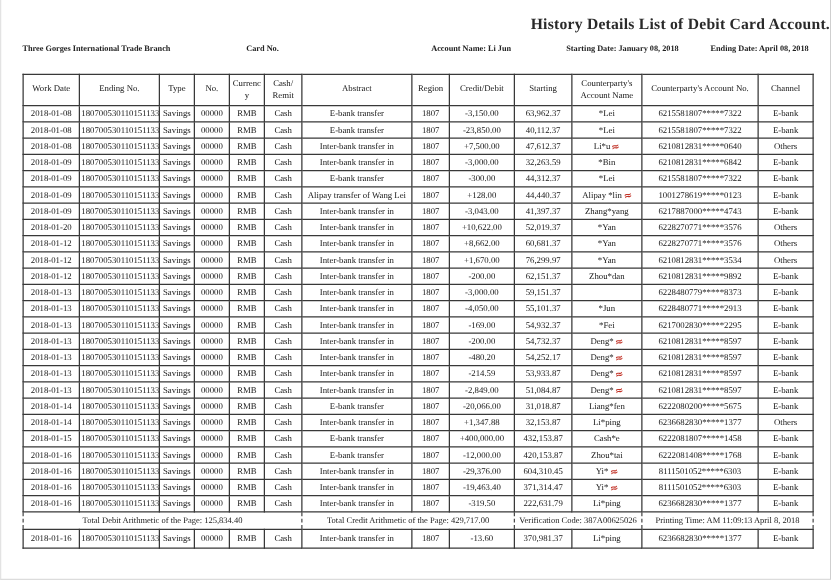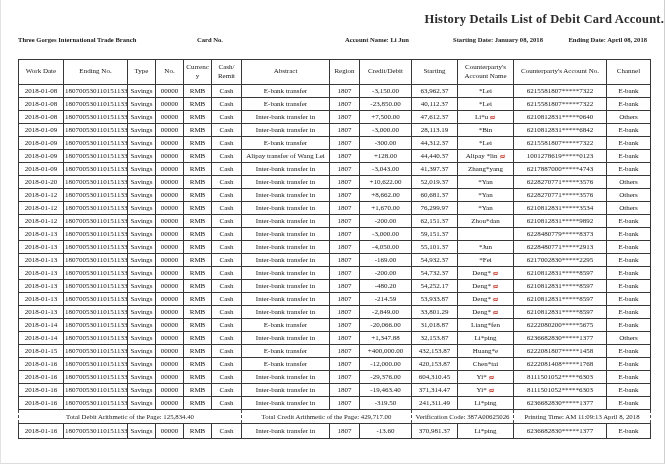--- a/index.html
+++ b/index.html
@@ -139,21 +139,21 @@
         <tr>
           <td>2018-01-09</td>
           <td class="acct">1807005301101511333</td>
           <td>Savings</td>
           <td>00000</td>
           <td>RMB</td>
           <td>Cash</td>
           <td>Inter-bank transfer in</td>
           <td>1807</td>
           <td class="num">-3,000.00</td>
-          <td class="num">28,113.19</td>
+          <td class="num">32,263.59</td>
           <td>*Bin</td>
           <td class="acct">6210812831*****6842</td>
           <td>E-bank</td>
         </tr>
         <tr>
           <td>2018-01-09</td>
           <td class="acct">1807005301101511333</td>
           <td>Savings</td>
           <td>00000</td>
           <td>RMB</td>
@@ -349,21 +349,21 @@
         <tr>
           <td>2018-01-13</td>
           <td class="acct">1807005301101511333</td>
           <td>Savings</td>
           <td>00000</td>
           <td>RMB</td>
           <td>Cash</td>
           <td>Inter-bank transfer in</td>
           <td>1807</td>
           <td class="num">-2,849.00</td>
-          <td class="num">33,801.29</td>
+          <td class="num">51,084.87</td>
           <td>Deng*<span class="mark" style="color: rgb(194, 51, 40);">≈</span></td>
           <td class="acct">6210812831*****8597</td>
           <td>E-bank</td>
         </tr>
         <tr>
           <td>2018-01-14</td>
           <td class="acct">1807005301101511333</td>
           <td>Savings</td>
           <td>00000</td>
           <td>RMB</td>
@@ -395,36 +395,36 @@
           <td>2018-01-15</td>
           <td class="acct">1807005301101511333</td>
           <td>Savings</td>
           <td>00000</td>
           <td>RMB</td>
           <td>Cash</td>
           <td>E-bank transfer</td>
           <td>1807</td>
           <td class="num">+400,000.00</td>
           <td class="num">432,153.87</td>
-          <td>Huang*e</td>
+          <td>Cash*e</td>
           <td class="acct">6222081807*****1458</td>
           <td>E-bank</td>
         </tr>
         <tr>
           <td>2018-01-16</td>
           <td class="acct">1807005301101511333</td>
           <td>Savings</td>
           <td>00000</td>
           <td>RMB</td>
           <td>Cash</td>
           <td>E-bank transfer</td>
           <td>1807</td>
           <td class="num">-12,000.00</td>
           <td class="num">420,153.87</td>
-          <td>Chen*tai</td>
+          <td>Zhou*tai</td>
           <td class="acct">6222081408*****1768</td>
           <td>E-bank</td>
         </tr>
         <tr>
           <td>2018-01-16</td>
           <td class="acct">1807005301101511333</td>
           <td>Savings</td>
           <td>00000</td>
           <td>RMB</td>
           <td>Cash</td>
@@ -454,21 +454,21 @@
         <tr>
           <td>2018-01-16</td>
           <td class="acct">1807005301101511333</td>
           <td>Savings</td>
           <td>00000</td>
           <td>RMB</td>
           <td>Cash</td>
           <td>Inter-bank transfer in</td>
           <td>1807</td>
           <td class="num">-319.50</td>
-          <td class="num">241,311.49</td>
+          <td class="num">222,631.79</td>
           <td>Li*ping</td>
           <td class="acct">6236682830*****1377</td>
           <td>E-bank</td>
         </tr>
       </tbody>
     <tbody class="summary-body">
       <tr>
         <td colspan="6">Total Debit Arithmetic of the Page: 125,834.40</td>
         <td colspan="3">Total Credit Arithmetic of the Page: 429,717.00</td>
         <td colspan="2">Verification Code: 387A00625026</td>

